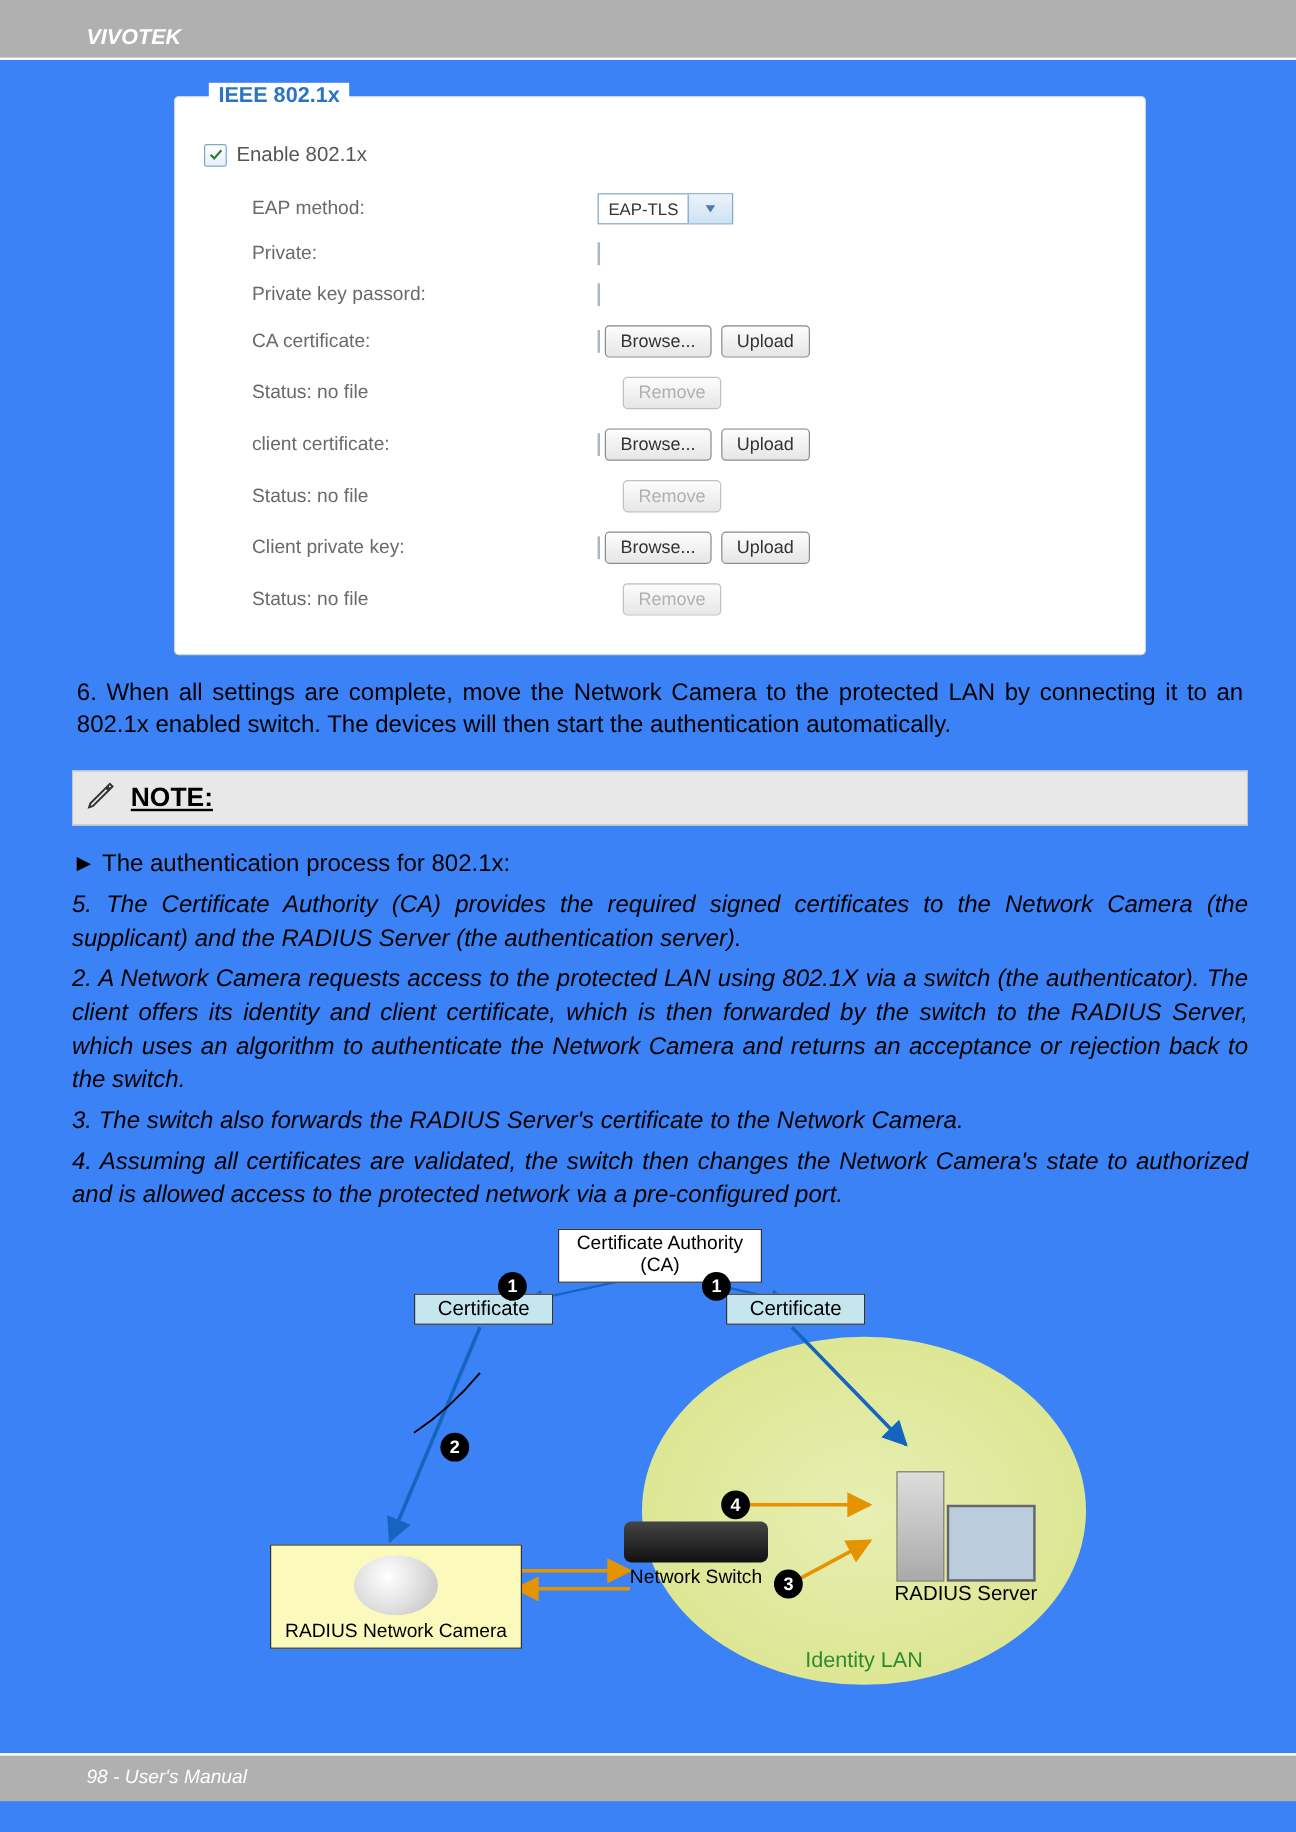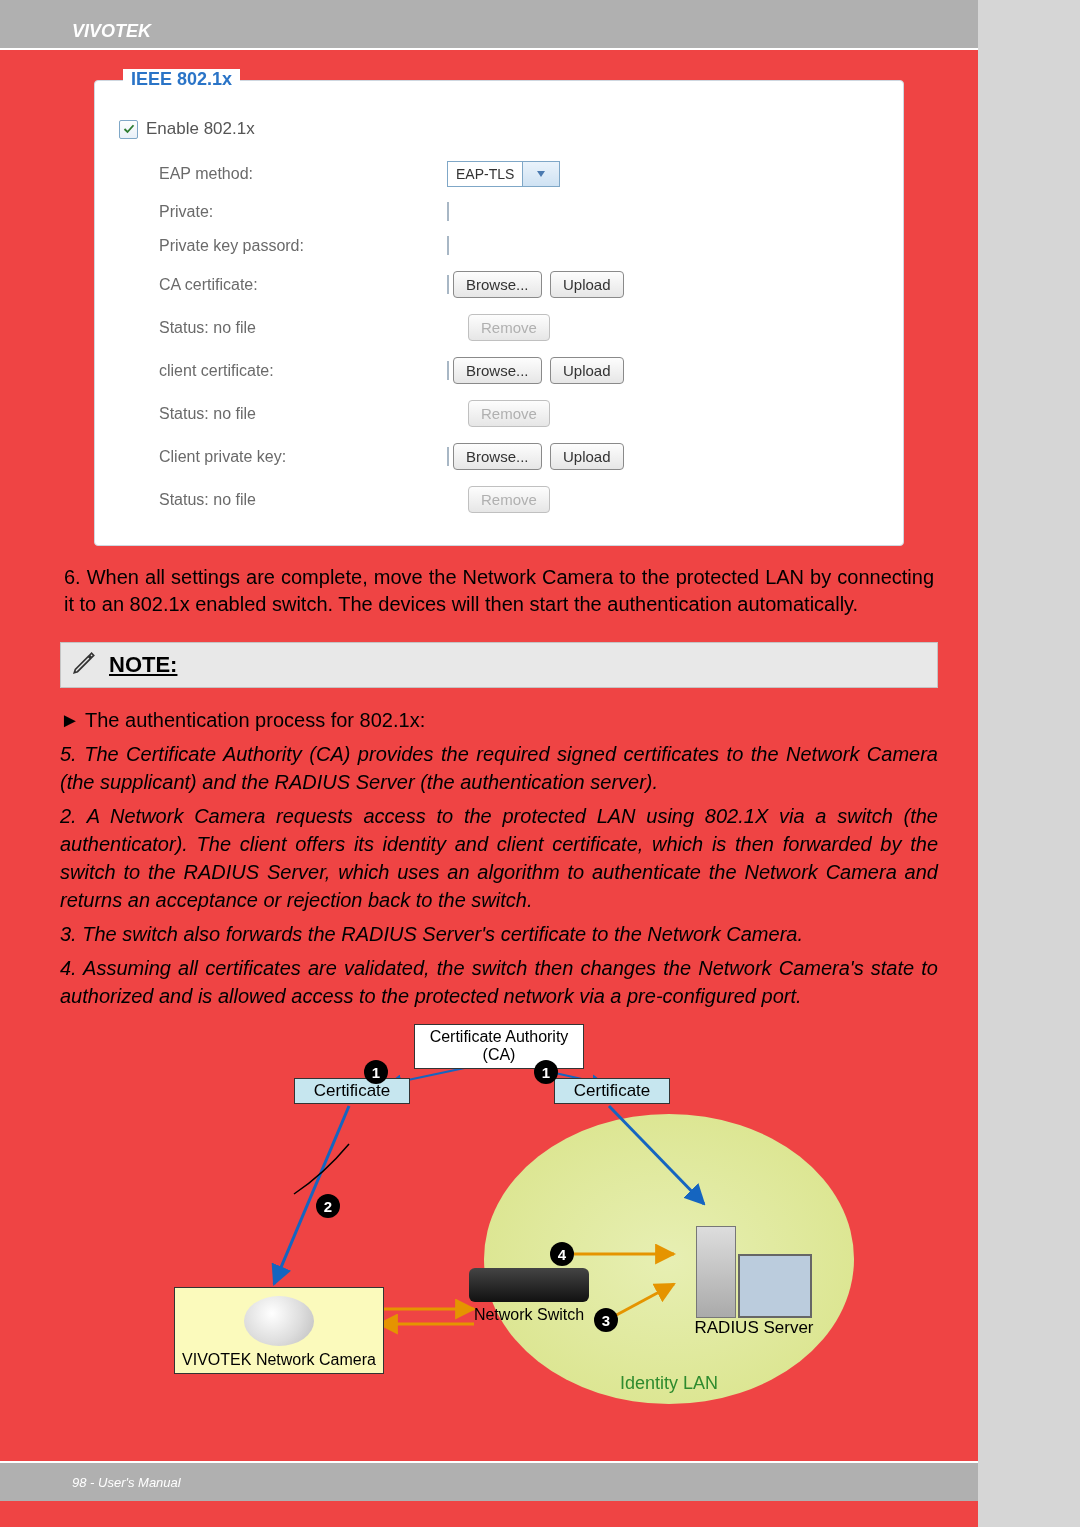--- a/index.html
+++ b/index.html
@@ -3,23 +3,23 @@
 <meta charset="utf-8">
 <style>
   body {
     margin: 0;
     padding: 0;
     font-family: Arial, Helvetica, sans-serif;
     background: #d6d6d6;
     width: 1080px;
   }
   .page {
-    width: 978px;
+    width: 1080px;
     min-height: 1527px;
-    background: #ef4444;
+    background: #3b82f6;
     position: relative;
     box-sizing: border-box;
   }
   .top-band {
     background: #b0b0b0;
     height: 42px;
     display: flex;
     align-items: flex-end;
     padding: 0 40px 6px 72px;
     color: #fff;
@@ -288,21 +288,21 @@
     position: absolute;
     left: 0; right: 0; bottom: 26px;
     height: 38px;
     background: #b0b0b0;
     border-top: 2px solid #fff;
     display: flex;
     align-items: center;
     padding-left: 72px;
     color: #fff;
     font-style: italic;
-    font-size: 13px;
+    font-size: 16px;
   }
 </style>
 </head>
 <body>
 
 <div class="page">
 
   <div class="top-band">
     <span>VIVOTEK</span>
   </div>
@@ -447,21 +447,21 @@
       <div class="cert-box cert-right">Certificate</div>
 
       <div class="step-badge b1a">1</div>
       <div class="step-badge b1b">1</div>
       <div class="step-badge b2">2</div>
       <div class="step-badge b3">3</div>
       <div class="step-badge b4">4</div>
 
       <div class="camera-box">
         <div class="cam"></div>
-        <div>VIVOTEK Network Camera</div>
+        <div>RADIUS Network Camera</div>
       </div>
 
       <div class="switch-dev">
         <div class="box"></div>
         <div>Network Switch</div>
       </div>
 
       <div class="radius-dev">
         <div>
           <span class="tower"></span><span class="mon"></span>

